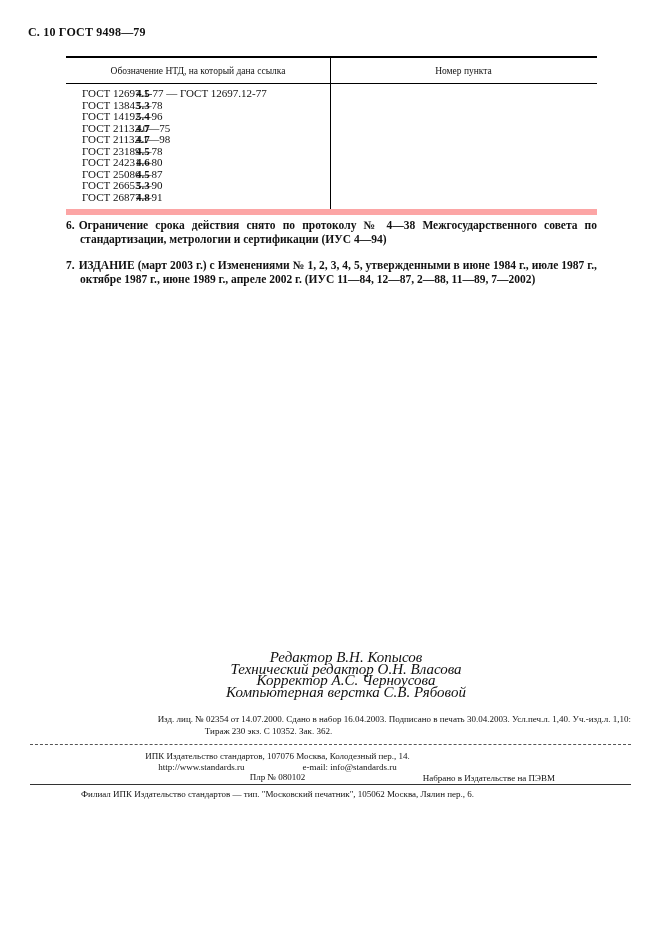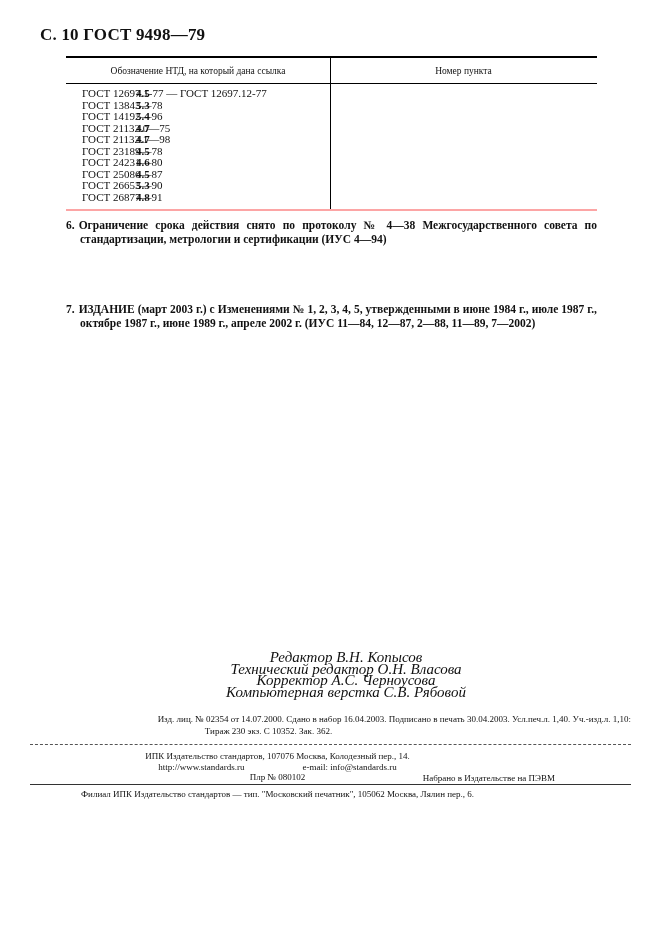--- a/index.html
+++ b/index.html
@@ -7,32 +7,32 @@
   body {
     width: 661px; height: 936px;
     font-family: "Liberation Serif", serif;
     color: #111;
     position: relative;
     overflow: hidden;
   }
   .page { position: absolute; inset: 0; background: #fff; }
 
   .page-header {
-    position: absolute; top: 25px; left: 40px;
-    font-weight: bold; font-size: 17px; letter-spacing: 0.2px; font-family: Liberation Serif, serif;
+    position: absolute; top: 25px; left: 28px;
+    font-weight: bold; font-size: 12px; letter-spacing: 0.2px; font-family: Liberation Serif, serif;
   }
 
   
   .table-wrap {
     position: absolute; top: 56px; left: 66px; width: 531px;
   }
   .ref-table {
     position: relative;
     border-top: 2px solid #000;
-    border-bottom: 2px solid #fca5a5;
+    border-bottom: 6px solid #fca5a5;
   }
   .col-divider {
     position: absolute; left: 264px; top: 0; bottom: 0;
     width: 1px; background: #000;
   }
   .t-head {
     display: grid; grid-template-columns: 264px 1fr;
     border-bottom: 1px solid #000;
     height: 26px; align-items: center;
   }
@@ -146,21 +146,21 @@
           <div class="cell clause">4.8</div>
         </div>
       </div>
     </div>
   </div>
 
   <div class="clause" style="top: 219px;">
     <span class="num">6.</span><span>Ограничение срока действия снято по протоколу № 4—38 Межгосударственного совета по стандартизации, метрологии и сертификации (ИУС 4—94)</span>
   </div>
 
-  <div class="clause" style="top: 259px; margin-top: 44px;">
+  <div class="clause" style="top: 259px;">
     <span class="num">7.</span><span>ИЗДАНИЕ (март 2003 г.) с Изменениями № 1, 2, 3, 4, 5, утвержденными в июне 1984 г., июле 1987 г., октябре 1987 г., июне 1989 г., апреле 2002 г. (ИУС 11—84, 12—87, 2—88, 11—89, 7—2002)</span>
   </div>
 
   <div class="credits">
     <div>Редактор В.Н. Копысов</div>
     <div>Технический редактор О.Н. Власова</div>
     <div>Корректор А.С. Черноусова</div>
     <div>Компьютерная верстка С.В. Рябовой</div>
   </div>
 

